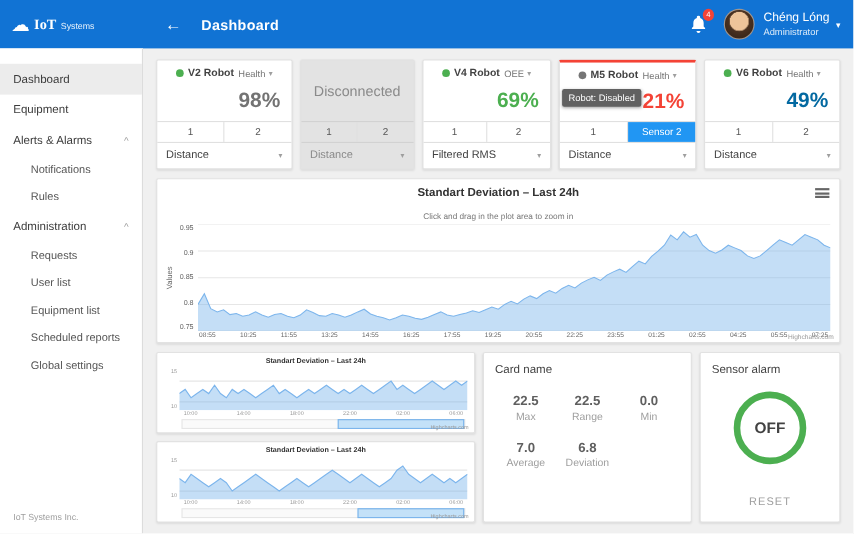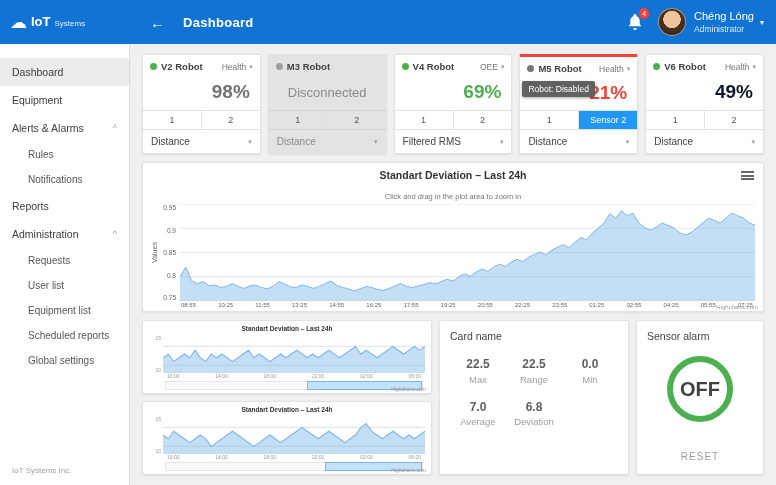--- a/index.html
+++ b/index.html
@@ -3,21 +3,21 @@
 <meta charset="utf-8">
 <style>
   html,body{margin:0;padding:0;background:#fff;}
   *{box-sizing:border-box;}
   .app{width:776px;height:485px;font-family:"Liberation Sans",sans-serif;background:#f0f0f0;display:flex;flex-direction:column;overflow:hidden;position:relative;}
 
   
   .topbar{height:44px;flex:0 0 44px;background:#1173d4;display:flex;align-items:center;color:#fff;}
   .brand{width:130px;flex:0 0 130px;display:flex;align-items:baseline;gap:4px;padding-left:10px;cursor:pointer;}
   .brand-cloud{font-size:17px;line-height:1;align-self:center;}
-  .brand-main{font-size:13px;font-weight:bold;font-family:Liberation Sans, sans-serif;}
+  .brand-main{font-size:13px;font-weight:bold;font-family:Liberation Serif, serif;}
   .brand-sub{font-size:8px;opacity:.9;}
   .back{margin-left:20px;font-size:15px;cursor:pointer;}
   .topbar-title{margin-left:18px;font-size:13px;font-weight:bold;letter-spacing:.3px;}
   .spacer{flex:1;}
   .bell{position:relative;margin-right:16px;cursor:pointer;display:flex;align-items:center;}
   .badge{position:absolute;top:-6px;right:-7px;background:#f44336;color:#fff;font-size:7px;line-height:1;padding:2px 3px;border-radius:7px;min-width:7px;text-align:center;}
   .avatar{width:28px;height:28px;border-radius:50%;margin-right:8px;cursor:pointer;border:1px solid rgba(255,255,255,.5);background:radial-gradient(circle at 50% 40%, #eec49a 0%, #eec49a 42%, #4a3120 44%, #2e1f14 100%);}
   .user{margin-right:6px;line-height:1.25;cursor:pointer;}
   .user-name{font-size:11px;}
   .user-role{font-size:8.5px;opacity:.85;}
@@ -32,21 +32,21 @@
   .side-item .up{color:#9e9e9e;font-size:9px;}
   .side-footer{margin-top:auto;padding:10px 12px;font-size:8px;color:#9e9e9e;}
 
   .main{flex:1;min-width:0;padding:10px 12px;display:flex;flex-direction:column;gap:8px;}
 
   
   .cards-row{display:flex;gap:7px;height:100px;flex:0 0 100px;}
   .rcard{flex:1;background:#fff;border:1px solid #e2e2e2;border-radius:2px;box-shadow:0 1px 2px rgba(0,0,0,.08);position:relative;display:flex;flex-direction:column;}
   .rcard.alert{border-top:3px solid #f44336;}
   .rcard.offline{background:#e3e3e3;}
-  .rhead{display:flex;align-items:center;gap:4px;padding:6px 7px 2px;}
+  .rhead{display:flex;align-items:center;gap:4px;padding:6px 17px 2px;}
   .dot{width:7px;height:7px;border-radius:50%;background:#4caf50;flex:0 0 7px;}
   .rname{font-size:9.5px;color:#424242;font-weight:bold;white-space:nowrap;}
   .rmetric-wrap{margin-left:auto;display:flex;align-items:center;gap:3px;cursor:pointer;}
   .rmetric{font-size:8.5px;color:#757575;}
   .chev{font-size:7px;color:#9e9e9e;}
   .rvalue{text-align:right;padding:0 10px;font-size:19px;font-weight:bold;flex:1;display:flex;align-items:center;justify-content:flex-end;}
   .offline .rvalue{font-size:13px;font-weight:normal;justify-content:center;}
   .rsensors{display:flex;border-top:1px solid #e0e0e0;border-bottom:1px solid #e0e0e0;}
   .offline .rsensors{border-color:#d2d2d2;}
   .scell{flex:1;text-align:center;font-size:9px;color:#555;padding:4px 0;border-right:1px solid #e0e0e0;cursor:pointer;}
@@ -81,21 +81,21 @@
   .nav-sel{position:absolute;top:-1px;bottom:-1px;background:rgba(33,150,243,.25);border:1px solid #7cb5ec;cursor:grab;}
 
   
   .stats-card{flex:1;background:#fff;border:1px solid #e2e2e2;border-radius:2px;box-shadow:0 1px 2px rgba(0,0,0,.08);padding:9px 10px;display:flex;flex-direction:column;}
   .card-title{font-size:10.5px;color:#424242;}
   .stats-grid{display:grid;grid-template-columns:repeat(3,1fr);row-gap:16px;margin-top:16px;text-align:center;}
   .stat-val{font-size:12px;font-weight:bold;color:#5f5f5f;line-height:1.05;}
   .stat-lbl{font-size:9.5px;color:#9e9e9e;margin-top:3px;}
   .sensor-card{width:128px;flex:0 0 128px;background:#fff;border:1px solid #e2e2e2;border-radius:2px;box-shadow:0 1px 2px rgba(0,0,0,.08);padding:9px 10px;display:flex;flex-direction:column;align-items:center;}
   .ring{width:66px;height:66px;border:6px solid #4caf50;border-radius:50%;display:flex;align-items:center;justify-content:center;margin-top:14px;}
-  .ring-text{font-size:20px;font-weight:bold;color:#424242;}
+  .ring-text{font-size:14px;font-weight:bold;color:#424242;}
   .reset{margin-top:auto;font-size:10px;color:#9e9e9e;letter-spacing:1px;cursor:pointer;padding-bottom:3px;}
 </style>
 </head>
 <body>
 
 <div class="app">
 
   <header class="topbar" style="background: rgb(17, 115, 212);">
     <div class="brand">
       <span class="brand-cloud">☁</span>
@@ -126,27 +126,24 @@
           <span>Dashboard</span>
         </div>
       <div class="side-item">
           <span>Equipment</span>
         </div>
       <div class="side-item">
           <span>Alerts &amp; Alarms</span>
           <span class="up">^</span>
         </div>
       <div class="side-item sub">
+          <span>Notifications</span>
+        </div>
+      <div class="side-item sub">
           <span>Rules</span>
-        </div>
-      <div class="side-item sub">
-          <span>Notifications</span>
-        </div>
-      <div class="side-item">
-          <span>Reports</span>
         </div>
       <div class="side-item">
           <span>Administration</span>
           <span class="up">^</span>
         </div>
       <div class="side-item sub">
           <span>Requests</span>
         </div>
       <div class="side-item sub">
           <span>User list</span>
@@ -181,25 +178,20 @@
             <div class="scell">1</div>
             <div class="scell">2</div>
           </div>
           <div class="rbottom">
               <span>Distance</span>
               <span class="chev">▾</span>
             </div>
         </div>
 
         <div class="rcard offline">
-          <div class="rhead">
-            <span class="dot" style="background: rgb(158, 158, 158);"></span>
-            <span class="rname">M3 Robot</span>
-
-          </div>
           <div class="rvalue" style="color: rgb(138, 138, 138);">Disconnected</div>
           <div class="rsensors">
             <div class="scell">1</div>
             <div class="scell">2</div>
           </div>
           <div class="rbottom">
               <span>Distance</span>
               <span class="chev">▾</span>
             </div>
         </div>
@@ -247,21 +239,21 @@
 
         <div class="rcard">
           <div class="rhead">
             <span class="dot" style="background: rgb(76, 175, 80);"></span>
             <span class="rname">V6 Robot</span>
             <span class="rmetric-wrap">
                 <span class="rmetric">Health</span>
                 <span class="chev">▾</span>
               </span>
           </div>
-          <div class="rvalue" style="color: #0f172a;">49%</div>
+          <div class="rvalue" style="color: #0369a1;">49%</div>
           <div class="rsensors">
             <div class="scell">1</div>
             <div class="scell">2</div>
           </div>
           <div class="rbottom">
               <span>Distance</span>
               <span class="chev">▾</span>
             </div>
         </div>
 

